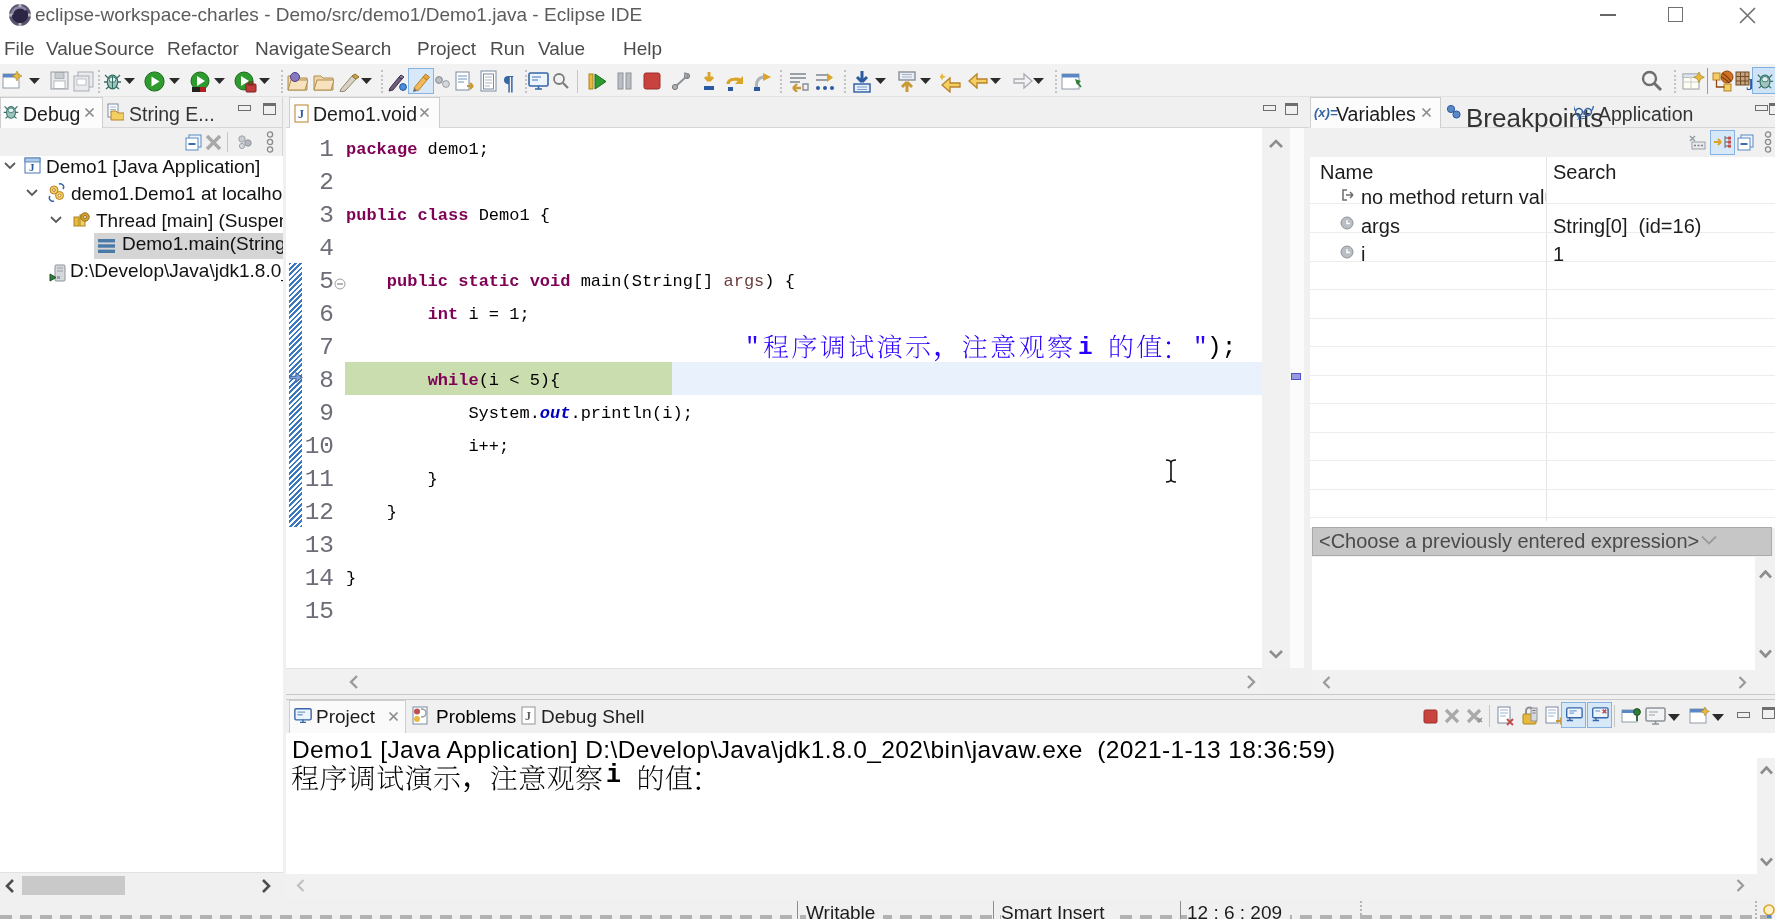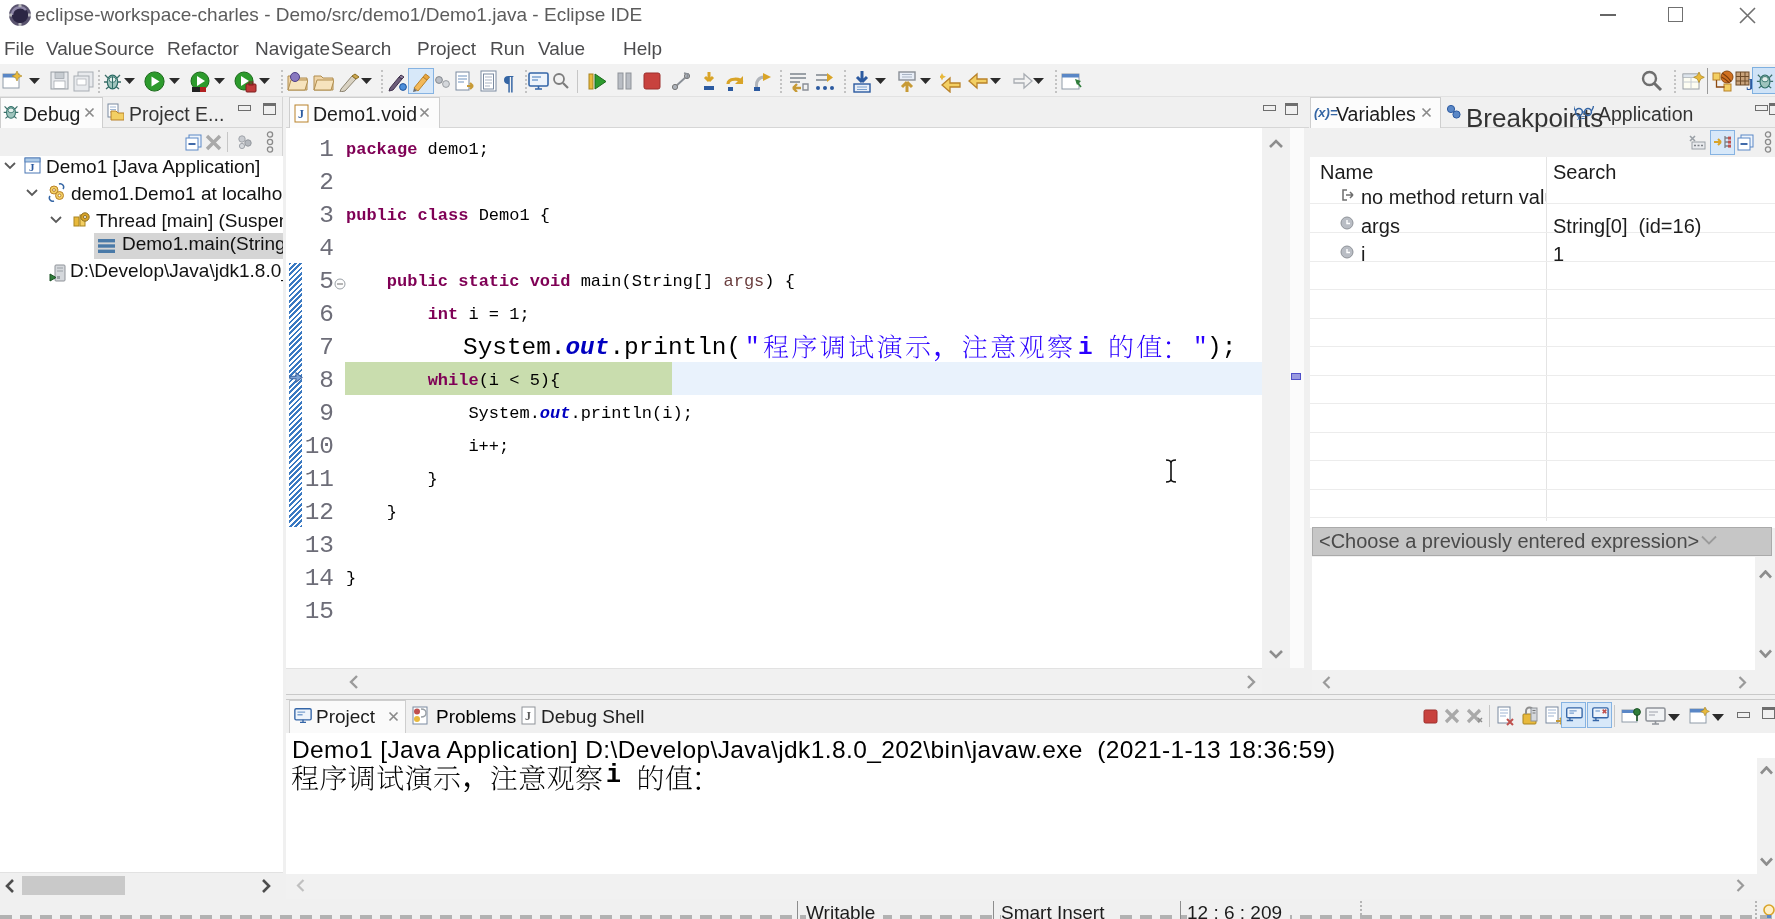--- a/index.html
+++ b/index.html
@@ -290,21 +290,21 @@
     </svg>
 <span class="abs tabtxt" style="left:23px;top:103px;font-size:19.5px">Debug</span>
 <svg class="abs" style="left:84px;top:107px" width="11" height="11">
       <path d="M1.5 1.5l8 8m0-8-8 8" stroke="#8a8a8a" stroke-width="1.7"></path>
     </svg>
 <svg class="abs" style="left:107px;top:103px" width="17" height="18" viewBox="0 0 17 18">
  <rect x="1" y="1" width="10" height="13" fill="#fff" stroke="#7a8aa0"></rect>
       <path d="M3 4h6M3 6.5h6M3 9h4" stroke="#9fb6d4" stroke-width="1"></path>
  <path d="M4 8h5l2 2h6v7H4z" fill="#f3cf63" stroke="#b9822a"></path>
     </svg>
-<span class="abs tabtxt" style="left:129px;top:103px;font-size:19.5px;color:#333">Project E...</span>
+<span class="abs tabtxt" style="left:129px;top:103px;font-size:19.5px;color:#333">String E...</span>
 <div class="abs" style="left:238px;top:105px;width:13px;height:6px;border:1.4px solid #6e6e6e"></div>
 <div class="abs" style="left:263px;top:103px;width:13px;height:12px;border:1.4px solid #6e6e6e;border-top-width:3px"></div>
 </div>
 <div id="lefttoolbar">
 <svg class="abs" style="left:185px;top:134px" width="17" height="17" viewBox="0 0 17 17">
  <rect x="4" y="1" width="12" height="12" fill="#eef4fb" stroke="#5a87c6"></rect>
       <rect x="1" y="4" width="12" height="12" fill="#fff" stroke="#5a87c6"></rect>
       <path d="M3.5 10h7" stroke="#2c5aa0" stroke-width="1.8"></path>
     </svg>
 <svg class="abs" style="left:205px;top:134px" width="17" height="17" viewBox="0 0 17 17">
@@ -429,21 +429,20 @@
         <span class="kw">int</span> i = 1;
 
         <span class="kw">while</span>(i &lt; 5){
             System.<span class="fld">out</span>.println(i);
             i++;
         }
     }
 
 }
 </div>
-<div class="abs mono" style="left:177px;top:202.5px;font-size:24.4px;line-height:33px;white-space:pre;color:#000">System.<span class="fld">out</span>.println(</div>
 <div class="abs mono str" style="left:459px;top:202.5px;font-size:24.4px;line-height:33px">"</div>
 <svg class="abs" style="left:477px;top:200.5px" width="440" height="34" viewBox="0 0 440 34">
       <defs>
         <path id="e7a0b" d="M416 192H814L854 241Q854 241 861 235Q868 229 880 220Q891 211 904 200Q916 189 927 178Q924 163 901 163H424ZM350 -7H859L899 43Q899 43 906 37Q914 31 926 22Q938 12 951 1Q964 -10 974 -21Q970 -36 949 -36H358ZM642 357H687V-23H642ZM828 433 889 378Q882 372 870 372Q859 372 843 379Q790 366 721 352Q652 337 578 325Q503 313 431 306L426 325Q478 334 534 346Q591 359 646 374Q700 389 747 404Q794 419 828 433ZM45 548H310L349 596Q349 596 361 586Q373 576 390 562Q407 548 421 534Q418 518 395 518H53ZM213 547H264V531Q236 415 182 312Q129 210 49 127L35 142Q79 198 113 264Q147 330 172 402Q197 474 213 547ZM219 749 263 766V-54Q263 -56 258 -60Q253 -65 244 -68Q236 -72 225 -72H219ZM256 463Q301 445 330 424Q358 404 373 384Q388 365 392 348Q396 332 392 322Q387 311 376 308Q366 306 353 314Q345 337 327 363Q309 389 287 414Q265 438 244 455ZM342 832 406 782Q400 776 389 776Q378 775 363 780Q326 765 274 749Q223 733 166 719Q108 705 52 697L46 715Q100 728 156 748Q212 768 262 790Q311 813 342 832ZM478 533H866V503H478ZM456 772V797L505 772H864V743H500V468Q500 466 494 462Q489 458 481 455Q473 452 463 452H456ZM833 772H825L852 803L916 754Q912 749 901 744Q890 738 878 736V480Q878 477 871 472Q864 468 856 464Q847 461 839 461H833Z"></path>
         <path id="e5e8f" d="M448 838Q495 822 524 803Q553 784 568 766Q584 747 588 731Q592 715 587 704Q582 693 572 690Q561 688 547 696Q538 717 520 742Q501 767 479 790Q457 813 437 829ZM144 692V710L198 682H188V444Q188 384 184 316Q180 249 167 180Q154 111 126 46Q99 -19 51 -75L35 -64Q84 11 107 95Q130 179 137 268Q144 356 144 443V682ZM877 735Q877 735 885 728Q893 722 906 712Q918 702 932 690Q946 679 957 668Q954 652 932 652H173V682H834ZM404 495Q468 486 512 470Q556 455 584 438Q612 420 625 403Q638 386 640 373Q641 360 632 354Q624 349 609 353Q590 377 554 402Q517 427 475 448Q433 469 396 481ZM590 2Q590 -17 584 -32Q578 -48 560 -58Q541 -68 502 -72Q501 -63 496 -55Q490 -47 480 -42Q469 -36 446 -32Q424 -27 389 -24V-9Q389 -9 406 -10Q423 -11 446 -13Q470 -15 491 -16Q512 -17 520 -17Q536 -17 541 -12Q546 -7 546 3V350H590ZM847 350 882 385 946 323Q936 316 906 314Q891 296 868 273Q845 250 820 228Q795 206 774 190L759 198Q774 218 794 246Q813 274 830 302Q848 331 858 350ZM751 580 788 614 851 553Q845 549 835 548Q825 546 808 545Q784 523 745 497Q706 471 664 447Q623 423 589 406L575 415Q604 436 641 466Q678 495 712 526Q745 557 763 580ZM877 350V320H235L226 350ZM783 580V550H300L291 580Z"></path>
         <path id="e8c03" d="M839 764 865 798 937 743Q933 738 920 732Q908 727 892 725V5Q892 -16 887 -32Q882 -49 866 -59Q849 -69 812 -73Q811 -64 806 -54Q802 -45 793 -39Q782 -33 763 -28Q744 -23 715 -20V-3Q715 -3 730 -4Q744 -5 764 -7Q784 -9 802 -10Q819 -11 826 -11Q840 -11 844 -6Q849 -1 849 10V764ZM877 764V734H404V764ZM735 154V124H511V154ZM532 90Q532 88 526 84Q521 81 513 78Q505 75 495 75H488V339V363L537 339H734V309H532ZM755 489Q755 489 766 480Q778 471 794 458Q810 445 822 432Q820 424 814 420Q808 416 797 416H459L451 446H720ZM739 634Q739 634 750 625Q761 616 776 604Q791 591 803 578Q802 570 796 566Q789 562 778 562H476L468 592H705ZM682 697Q680 687 672 680Q664 673 645 670V433Q645 433 636 433Q627 433 615 433H603V707ZM712 339 740 369 804 320Q800 315 789 310Q778 305 765 303V100Q765 97 758 93Q752 89 744 86Q735 82 727 82H721V339ZM381 774V792L435 764H424V421Q424 354 418 286Q413 217 395 152Q377 87 341 29Q305 -29 245 -76L229 -64Q295 0 328 76Q360 153 370 240Q381 326 381 420V764ZM144 71Q161 84 190 108Q218 132 254 163Q289 194 325 227L337 214Q322 196 296 166Q269 135 237 99Q205 63 171 27ZM197 556 207 550V68L169 55L186 73Q191 56 187 43Q183 30 176 22Q168 14 162 11L133 75Q153 84 158 90Q163 96 163 109V556ZM164 564 189 592 242 547Q238 541 227 536Q216 530 200 527L207 536V485H163V564ZM107 828Q157 802 189 776Q221 749 238 726Q254 702 259 683Q264 664 260 652Q256 640 246 638Q235 635 222 644Q213 671 192 704Q170 736 144 767Q118 798 95 820ZM203 564V534H41L32 564Z"></path>
         <path id="e8bd5" d="M790 803Q830 786 854 767Q877 748 888 730Q900 711 902 696Q903 682 897 672Q891 663 880 661Q870 659 858 668Q850 698 826 735Q801 772 778 796ZM296 50Q328 57 386 72Q444 88 518 109Q592 130 670 153L675 137Q614 115 532 84Q450 53 344 17Q339 0 326 -5ZM509 403V86L465 73V403ZM748 814Q747 804 739 796Q731 789 713 787Q711 658 716 537Q720 416 736 313Q753 210 788 133Q822 56 881 14Q892 4 897 6Q902 7 908 22Q916 41 925 71Q934 101 941 132L954 130L941 -13Q959 -34 962 -44Q966 -53 962 -60Q957 -69 946 -70Q935 -72 920 -68Q906 -63 891 -54Q876 -46 862 -34Q795 13 755 96Q715 178 695 289Q675 400 668 536Q662 671 662 825ZM889 646Q889 646 896 640Q904 634 916 624Q928 615 941 604Q954 593 965 582Q961 566 938 566H310L302 596H848ZM599 455Q599 455 610 446Q622 437 638 424Q653 410 666 397Q663 381 641 381H325L317 411H563ZM153 33Q170 46 200 70Q231 95 268 126Q306 158 345 192L357 179Q340 160 312 130Q284 99 250 62Q216 26 179 -11ZM206 529 216 523V33L178 20L195 38Q200 21 196 8Q192 -6 184 -14Q177 -22 171 -24L142 39Q162 49 167 55Q172 61 172 74V529ZM173 564 198 592 251 547Q247 541 236 536Q225 530 209 527L216 536V485H172V564ZM112 831Q160 802 190 774Q219 746 234 721Q250 696 254 676Q257 656 252 644Q248 632 237 630Q226 627 213 637Q206 666 187 700Q168 735 144 768Q121 800 99 823ZM207 564V534H53L44 564Z"></path>
         <path id="e6f14" d="M545 848Q587 835 612 818Q638 802 652 784Q665 767 668 752Q671 736 666 726Q662 716 652 714Q642 711 629 719Q621 750 592 784Q563 819 534 839ZM114 199Q122 199 126 202Q129 205 135 221Q138 230 140 238Q143 246 148 260Q152 275 160 301Q168 327 181 371Q194 415 214 483Q234 551 263 649L282 646Q274 609 263 562Q252 514 240 465Q229 416 219 372Q209 327 202 294Q194 261 191 247Q186 224 183 202Q180 179 180 161Q181 140 187 115Q193 90 198 60Q203 29 201 -11Q200 -40 188 -57Q177 -74 155 -74Q144 -74 138 -60Q132 -47 132 -25Q138 24 138 64Q138 104 134 130Q129 156 119 163Q110 170 100 172Q90 175 74 176V199Q74 199 82 199Q89 199 99 199Q109 199 114 199ZM39 599Q86 593 116 580Q146 567 162 551Q179 535 184 520Q190 504 186 493Q181 482 170 478Q159 474 144 481Q136 501 118 522Q99 542 76 560Q52 578 29 589ZM109 822Q159 813 192 798Q224 783 242 766Q261 749 267 732Q273 716 269 704Q265 692 254 688Q244 684 229 691Q219 712 198 735Q176 758 150 778Q124 799 99 811ZM379 751Q387 700 384 665Q381 630 371 608Q361 586 348 576Q334 565 321 564Q308 563 298 570Q289 576 288 588Q287 599 297 614Q322 631 340 667Q359 703 363 752ZM857 703 892 738 957 675Q952 670 943 668Q934 667 920 666Q907 651 889 630Q871 609 857 596L842 603Q845 615 850 634Q855 652 860 672Q865 691 868 703ZM701 86Q775 71 824 54Q872 36 901 18Q930 0 942 -16Q955 -33 955 -46Q955 -59 947 -66Q939 -73 926 -72Q914 -72 902 -62Q874 -29 822 5Q769 39 694 69ZM585 54Q581 47 570 46Q560 44 544 48Q514 26 471 2Q428 -21 378 -40Q328 -60 276 -72L268 -55Q317 -38 365 -13Q413 12 453 40Q493 69 516 94ZM637 574V151H593V574ZM367 468 422 442H807L831 472L891 425Q886 420 878 416Q869 411 855 409V117Q855 114 842 107Q830 100 816 100H810V412H410V99Q410 96 400 89Q390 82 373 82H367V442ZM893 703V673H364V703ZM799 619Q799 619 806 614Q814 608 826 600Q837 591 850 580Q862 570 873 560Q869 544 848 544H378L370 574H759ZM841 307V277H392V307ZM833 164V134H398V164Z"></path>
         <path id="e793a" d="M158 747H727L769 799Q769 799 777 793Q785 787 798 777Q810 767 824 756Q837 744 848 733Q844 717 822 717H166ZM49 507H830L874 561Q874 561 882 554Q890 548 902 538Q915 528 928 516Q942 505 954 494Q952 486 946 482Q939 478 928 478H58ZM683 363Q759 311 809 264Q859 217 888 178Q917 138 928 108Q940 78 938 60Q937 41 926 36Q915 31 899 42Q888 78 863 120Q838 161 804 204Q771 246 736 285Q700 324 669 354ZM263 368 341 335Q337 327 329 324Q321 320 303 323Q279 278 240 225Q202 172 154 122Q106 71 50 31L39 43Q87 87 130 144Q174 201 208 260Q243 318 263 368ZM478 507H521V9Q521 -11 515 -28Q509 -45 490 -56Q471 -68 431 -73Q430 -63 424 -54Q419 -44 409 -38Q396 -31 374 -26Q351 -22 313 -18V-2Q313 -2 331 -3Q349 -4 374 -6Q399 -8 421 -9Q443 -10 451 -10Q467 -10 472 -6Q478 -1 478 11Z"></path>
         <path id="eff0c" d="M448 232Q448 232 445 238Q442 243 438 248Q435 254 435 254Q471 274 489 300Q507 326 514 357Q486 368 469 381Q452 394 452 417Q452 436 464 450Q476 464 498 464Q524 464 538 444Q552 424 552 392Q552 366 542 336Q533 306 510 278Q488 251 448 232Z"></path>

